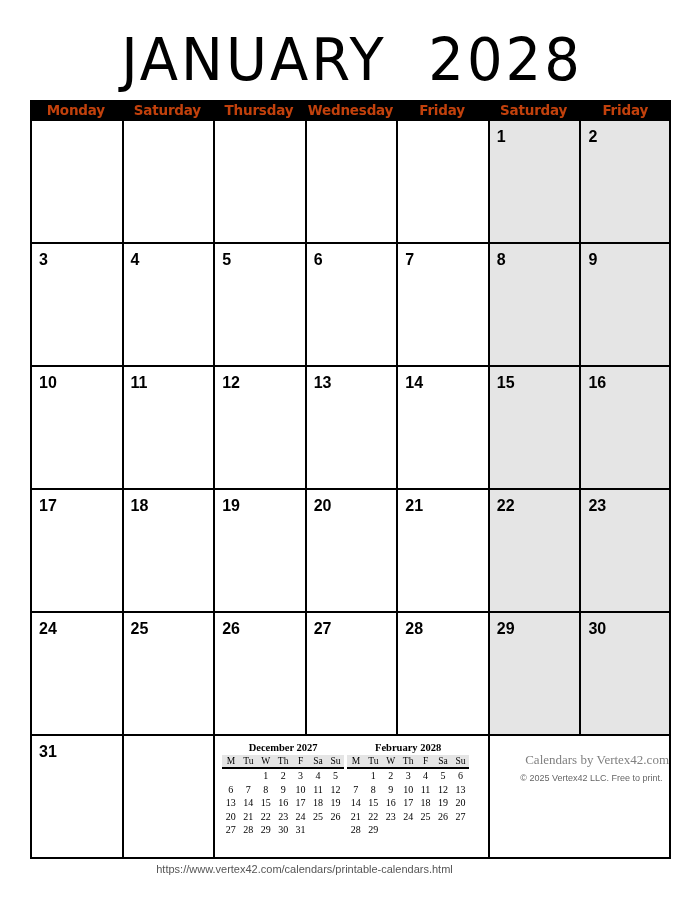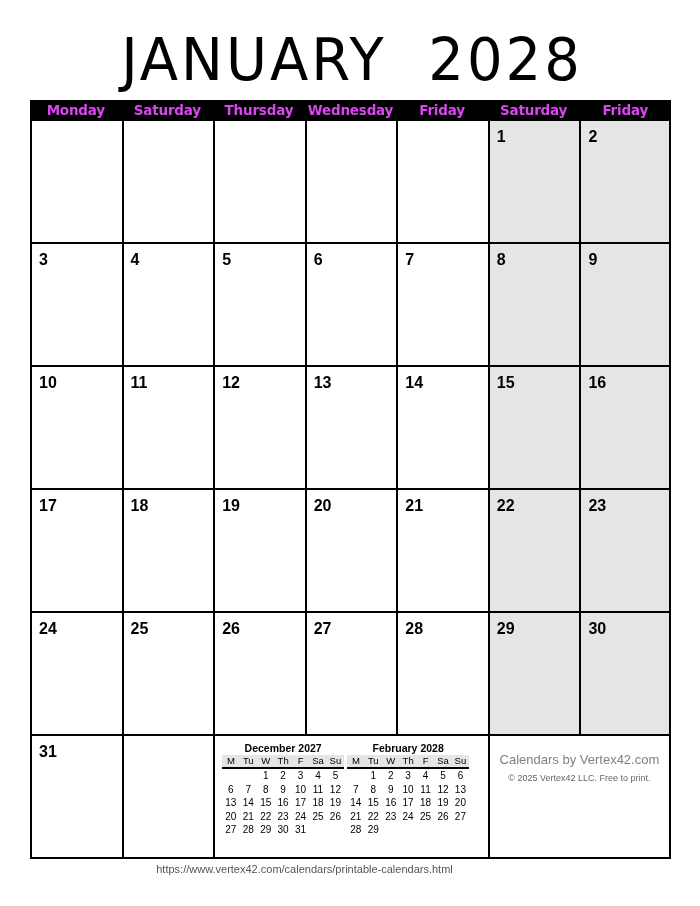--- a/index.html
+++ b/index.html
@@ -37,21 +37,21 @@
       top: 100px;
       width: 641px;
     }
     .header-row {
       display: grid;
       grid-template-columns: repeat(7, 1fr);
       background: #000;
       height: 21px;
     }
     .header-cell {
-      color: #d946ef;
+      color: #c2410c;
       font-family: "DejaVu Sans", sans-serif;
       font-weight: bold;
       font-size: 13.5px;
       text-align: center;
       line-height: 21px;
       letter-spacing: -0.2px;
     }
     .week-row {
       display: grid;
       grid-template-columns: repeat(7, 1fr);
@@ -77,21 +77,21 @@
       top: 7px;
       font-family: "Liberation Sans", sans-serif;
       font-weight: bold;
       font-size: 16px;
       color: #000;
     }
     .mini-cal {
       position: absolute;
       top: 5px;
       width: 122px;
-      font-family: Liberation Sans, sans-serif;
+      font-family: Liberation Serif, serif;
       font-size: 9.5px;
       color: #000;
     }
     .mini-cal .mini-title {
       text-align: center;
       font-weight: bold;
       font-size: 10.5px;
       line-height: 14px;
     }
     .mini-cal .mini-head {
@@ -107,35 +107,36 @@
       display: grid;
       grid-template-columns: repeat(7, 1fr);
       text-align: center;
       line-height: 13.5px;
       font-size: 10px;
     }
     .brand {
       position: absolute;
       left: 0;
       width: 100%;
-      text-align: center;
+      text-align: right;
       top: 16px;
       color: #808080;
-      font-family: Liberation Sans, sans-serif;
+      font-family: Liberation Serif, serif;
       font-size: 13px;
     }
     .copyright {
       position: absolute;
       left: 0;
       width: 100%;
       text-align: center;
       top: 37px;
       color: #666;
       font-family: "Liberation Sans", sans-serif;
       font-size: 9px;
+      padding-left: 12px;
     }
     .footer-url {
       position: absolute;
       left: 0;
       width: 609px;
       top: 863px;
       text-align: center;
       font-family: "Liberation Sans", sans-serif;
       font-size: 11px;
       color: #555;

